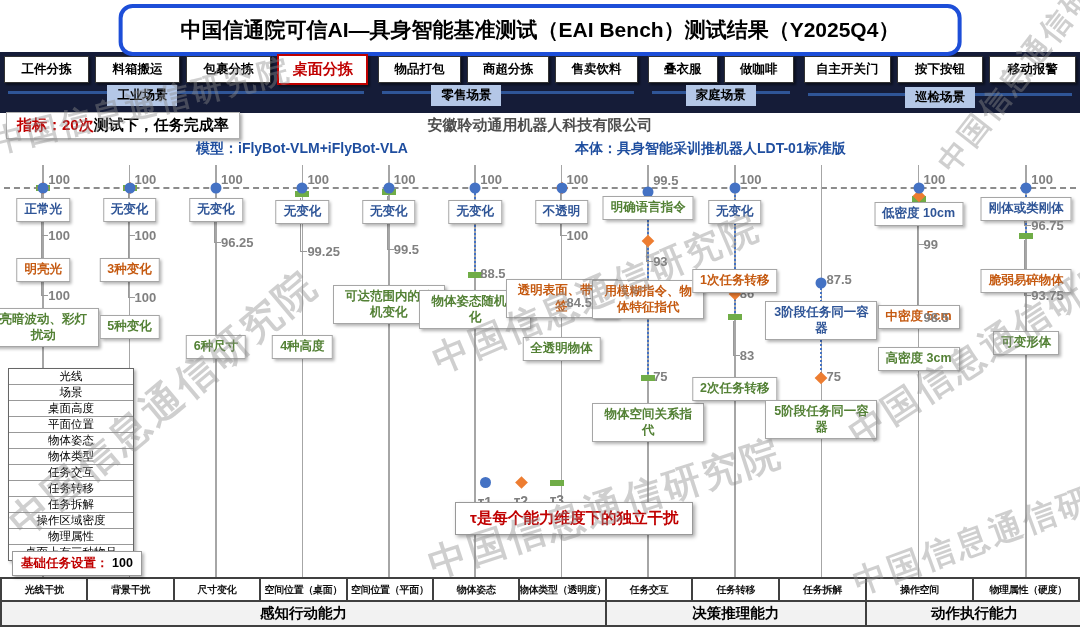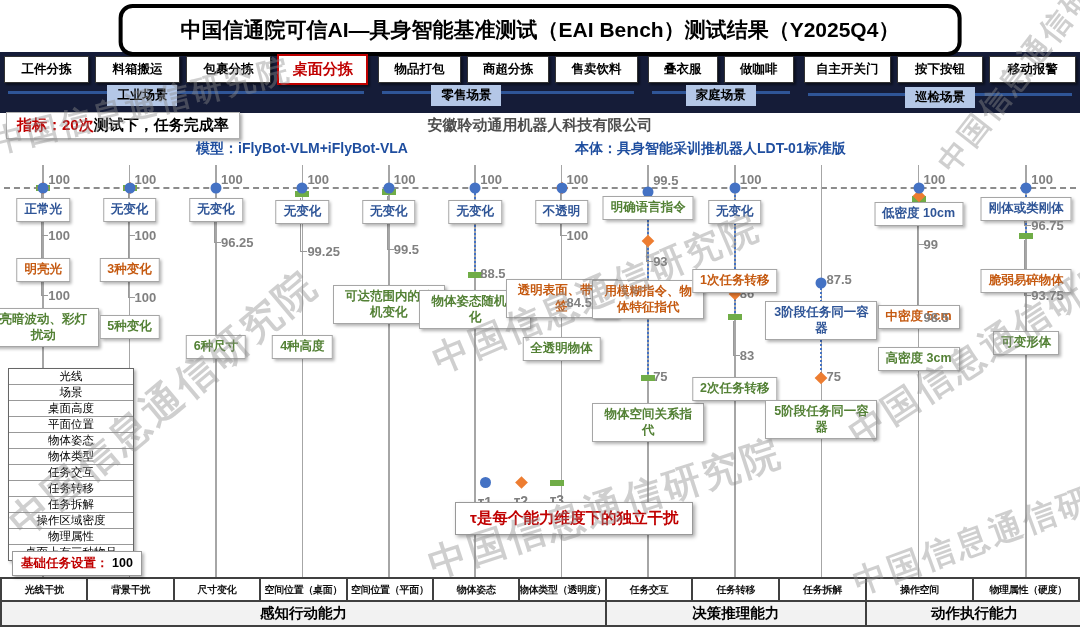--- a/index.html
+++ b/index.html
@@ -1,20 +1,20 @@
 <!DOCTYPE html>
 <html><head>
 <meta charset="utf-8">
 <style>
   html,body{margin:0;padding:0;background:#e8e8e8;}
   #page{position:relative;width:1080px;height:627px;overflow:hidden;background:#fff;
         font-family:"Liberation Sans","DejaVu Sans",sans-serif;}
   
   .titlebox{position:absolute;left:50%;top:4px;transform:translateX(-50%);
-    background:#fff;border:4px solid #000000;border-radius:14px;padding:8px 58px;
+    background:#fff;border:4px solid #1d4ed8;border-radius:14px;padding:8px 58px;
     font-size:21px;font-weight:bold;color:#000;white-space:nowrap;z-index:5;}
   
   .band{position:absolute;left:0;top:52px;width:1080px;height:61px;background:#151c38;z-index:1;}
   
   #taskbar{position:absolute;left:0;top:54px;width:1072px;padding:0 4px;height:58px;
     display:flex;gap:10px;z-index:6;}
   .grp{display:flex;flex-direction:column;min-width:0;}
   .trow{display:flex;gap:6px;height:30px;align-items:center;}
   .btn{flex:1;background:#fff;border:1px solid #333;box-shadow:2px 2px 2px rgba(0,0,0,.45);
     font-size:12.5px;font-weight:bold;color:#000;text-align:center;padding:4px 2px;

